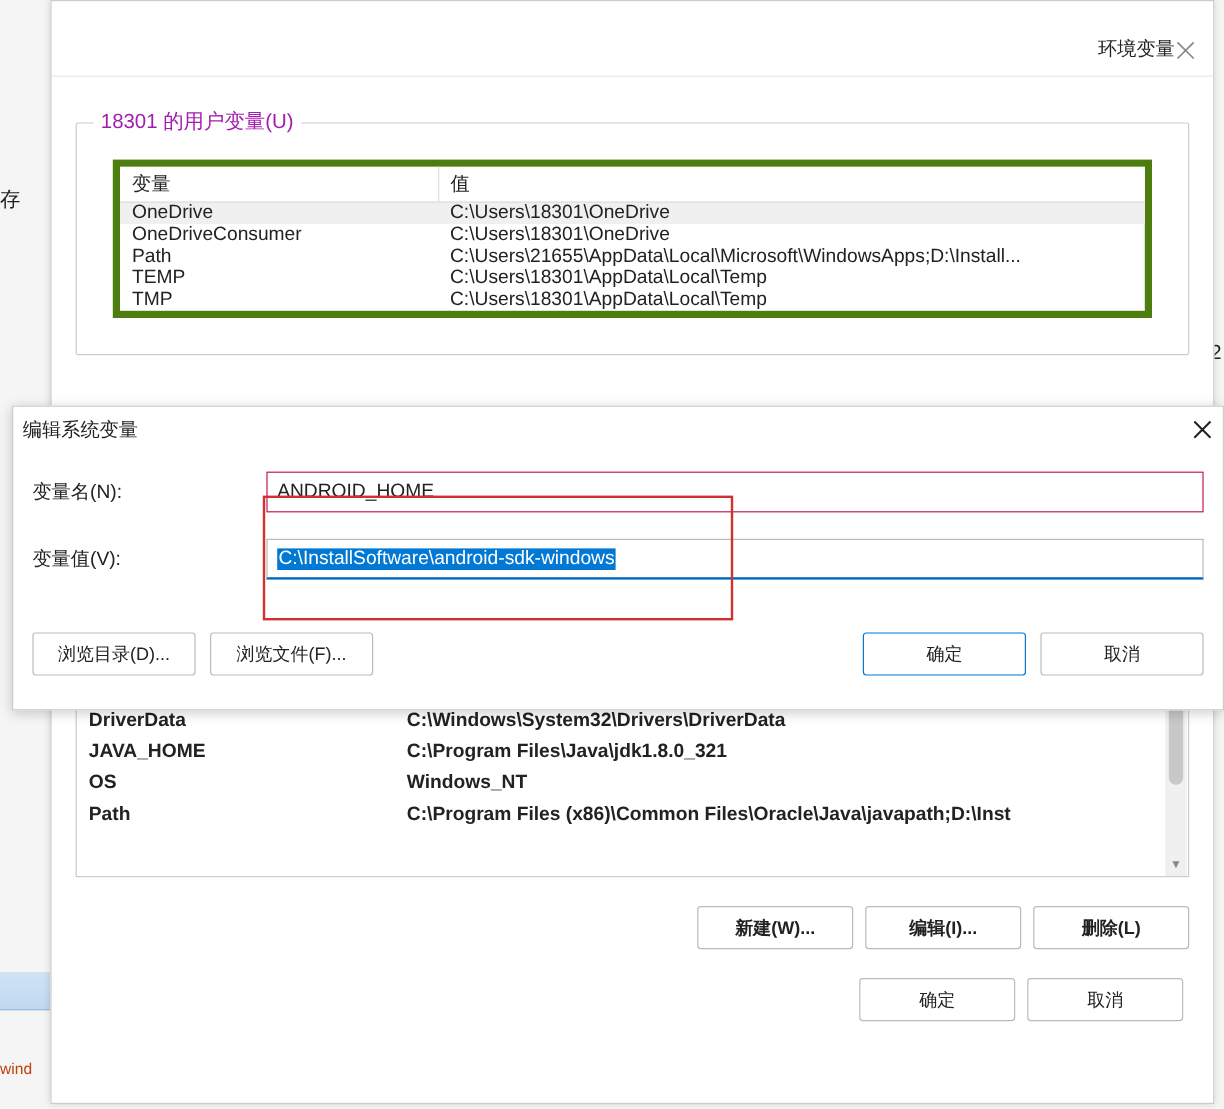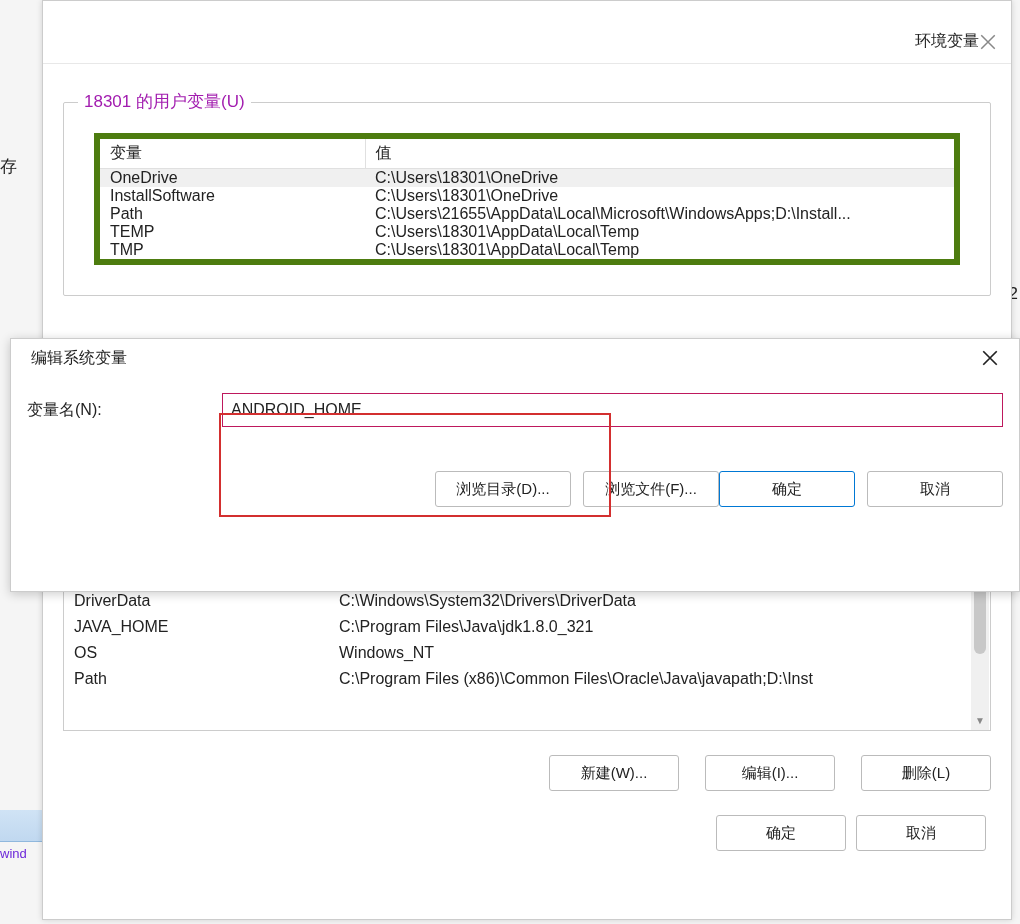--- a/index.html
+++ b/index.html
@@ -26,24 +26,24 @@
       position: absolute;
       top: 810px;
       left: 0;
       width: 45px;
       height: 32px;
       background: linear-gradient(#d0e3f5, #c0d8f0);
       border-bottom: 1px solid #90b8dd;
     }
     .bg-sidebar-text {
       position: absolute;
-      top: 846px;
+      top: 883px;
       left: 0;
       font-size: 13px;
-      color: #6d28d9;
+      color: #c2410c;
     }
     .bg-right-text {
       position: absolute;
       top: 284px;
       right: 2px;
       font-size: 17px;
       color: #222;
     }
     .dialog1 {
       position: absolute;
@@ -172,21 +172,21 @@
       position: absolute;
       left: 3px;
       right: 3px;
       top: 22px;
       height: 70px;
       background: #c8c8c8;
       border-radius: 6px;
     }
     .btn-row {
       display: flex;
-      gap: 26px;
+      gap: 10px;
       justify-content: flex-end;
       margin-top: 24px;
     }
     .btn {
       min-width: 130px;
       height: 36px;
       border: 1px solid #bbb;
       background: #fff;
       border-radius: 3px;
       font-size: 15px;
@@ -205,21 +205,21 @@
       height: 254px;
       background: #fff;
       border: 1px solid #ccc;
       box-shadow: 0 2px 10px rgba(0,0,0,0.2);
     }
     .dlg2-titlebar {
       height: 38px;
       display: flex;
       align-items: center;
       justify-content: space-between;
-      padding: 0 20px;
+      padding: 0 8px;
     }
     .dlg2-title {
       font-size: 16px;
       color: #222;
     }
     .dlg2-close {
       width: 18px;
       height: 18px;
       cursor: pointer;
       color: #222;
@@ -269,21 +269,21 @@
       position: absolute;
       top: 74px;
       left: 208px;
       width: 392px;
       height: 104px;
       border: 2px solid #d32f2f;
       pointer-events: none;
     }
     .dlg2-btn-row {
       display: flex;
-      justify-content: flex-end;
+      justify-content: space-between;
       padding: 0 16px;
       margin-top: 10px;
     }
     .btn-group-left, .btn-group-right {
       display: flex;
       gap: 12px;
     }
     .btn2 {
       min-width: 136px;
       height: 36px;
@@ -340,41 +340,41 @@
               <th>变量</th>
               <th>值</th>
             </tr>
           </thead>
           <tbody id="user-tbody">
               <tr class="selected">
                 <td>OneDrive</td>
                 <td>C:\Users\18301\OneDrive</td>
               </tr>
               <tr>
-                <td>InstallSoftware</td>
+                <td>OneDriveConsumer</td>
                 <td>C:\Users\18301\OneDrive</td>
               </tr>
               <tr>
                 <td>Path</td>
                 <td>C:\Users\21655\AppData\Local\Microsoft\WindowsApps;D:\Install...</td>
               </tr>
               <tr>
                 <td>TEMP</td>
                 <td>C:\Users\18301\AppData\Local\Temp</td>
               </tr>
               <tr>
                 <td>TMP</td>
                 <td>C:\Users\18301\AppData\Local\Temp</td>
               </tr>
             </tbody>
         </table>
       </div>
     </div>
 
-    <div class="sys-vars-section" style="margin-top: 265px;">
+    <div class="sys-vars-section" style="margin-top: 265px; font-weight: bold;">
       <div class="table2-wrap">
         <table class="table2">
           <colgroup>
               <col class="col-var">
               <col>
             </colgroup>
           <tbody id="sys-tbody">
               <tr>
                 <td>ComSpec</td>
                 <td>C:\Windows\system32\cmd.exe</td>
@@ -424,20 +424,26 @@
       <svg viewBox="0 0 16 16">
           <path d="M2 2 L14 14 M14 2 L2 14" stroke="currentColor" stroke-width="1.5" fill="none"></path>
         </svg>
     </span>
   </div>
   <div class="dlg2-body">
     <div class="field-row">
       <div class="field-label">变量名(N):</div>
       <input class="field-input" value="ANDROID_HOME" style="">
     </div>
+    <div class="field-row">
+      <div class="field-label">变量值(V):</div>
+      <div class="input-val-highlight">
+        <span class="seltext">C:\InstallSoftware\android-sdk-windows</span>
+      </div>
+    </div>
   </div>
   <div class="dlg2-btn-row">
     <div class="btn-group-left">
       <div class="btn2">浏览目录(D)...</div>
       <div class="btn2">浏览文件(F)...</div>
     </div>
     <div class="btn-group-right">
       <div class="btn2 ok">确定</div>
       <div class="btn2">取消</div>
     </div>

